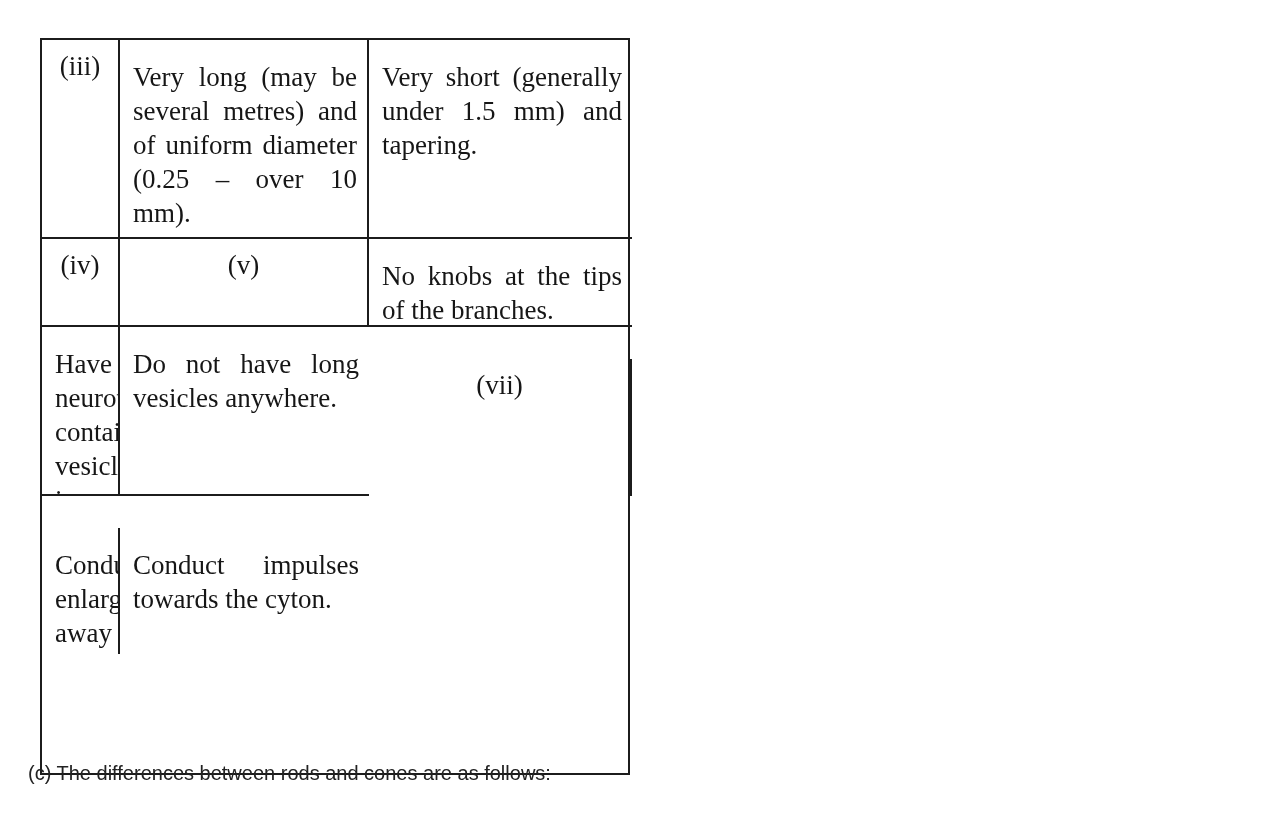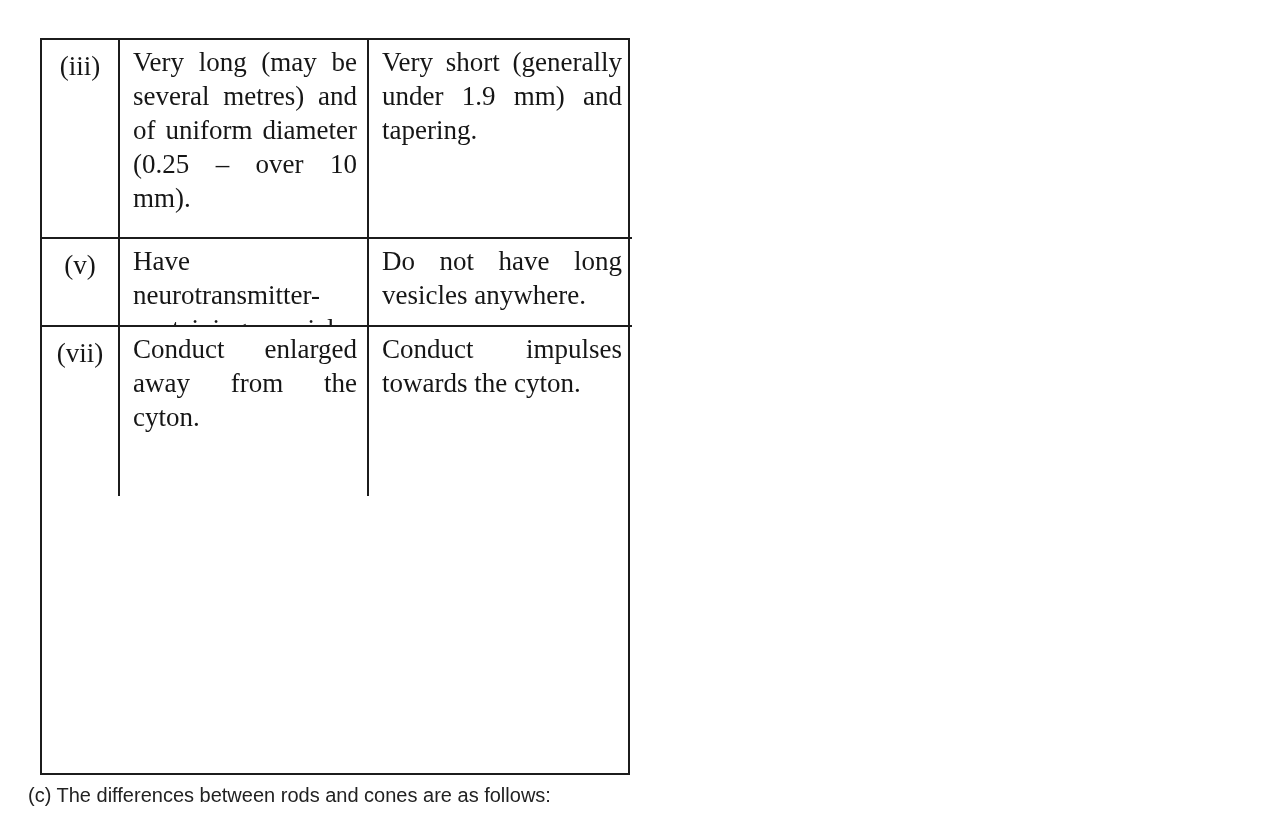--- a/index.html
+++ b/index.html
@@ -25,52 +25,54 @@
     color: #161616;
     font-size: 27px;
     line-height: 34px;
   }
   .cell {
     border-right: 2px solid #1c1c1c;
     border-bottom: 2px solid #1c1c1c;
     overflow: hidden;
   }
   .cell.last-col { border-right: none; }
-  .cell.last-row { border-bottom: none; }
+  .cell.last-row { border-bottom: none; margin-top: 32px; }
   .cell.num {
     text-align: center;
     padding-top: 9px;
   }
   .cell.body {
-    padding: 5px 10px 0 13px;
+    padding: 20px 10px 0 13px;
     text-align: justify;
   }
   .caption {
     position: absolute;
-    left: 28px; top: 783px;
+    left: 28px; top: 761px;
     font-family: "Liberation Sans", sans-serif;
     font-size: 20px;
     line-height: 24px;
     color: #222222;
     white-space: nowrap;
   }
 </style>
 </head>
 <body>
 
 <div class="page">
 
   <div class="scan-table">
 
     <div class="cell num">(iii)</div>
     <div class="cell body">Very long (may be several metres) and of uniform diameter (0.25 – over 10 mm).</div>
-    <div class="cell body last-col">Very short (generally under 1.9 mm) and tapering.</div>
+    <div class="cell body last-col">Very short (generally under 1.5 mm) and tapering.</div>
 
+    <div class="cell num">(iv)</div>
 
     <div class="cell num">(v)</div>
+    <div class="cell body last-col">No knobs at the tips of the branches.</div>
 
     <div class="cell body">Have neurotransmitter-containing vesicles in the knobs.</div>
     <div class="cell body last-col">Do not have long vesicles anywhere.</div>
 
     <div class="cell num last-row">(vii)</div>
     <div class="cell body last-row">Conduct enlarged away from the cyton.</div>
     <div class="cell body last-col last-row">Conduct impulses towards the cyton.</div>
   </div>
 
   <div class="caption">(c) The differences between rods and cones are as follows:</div>

